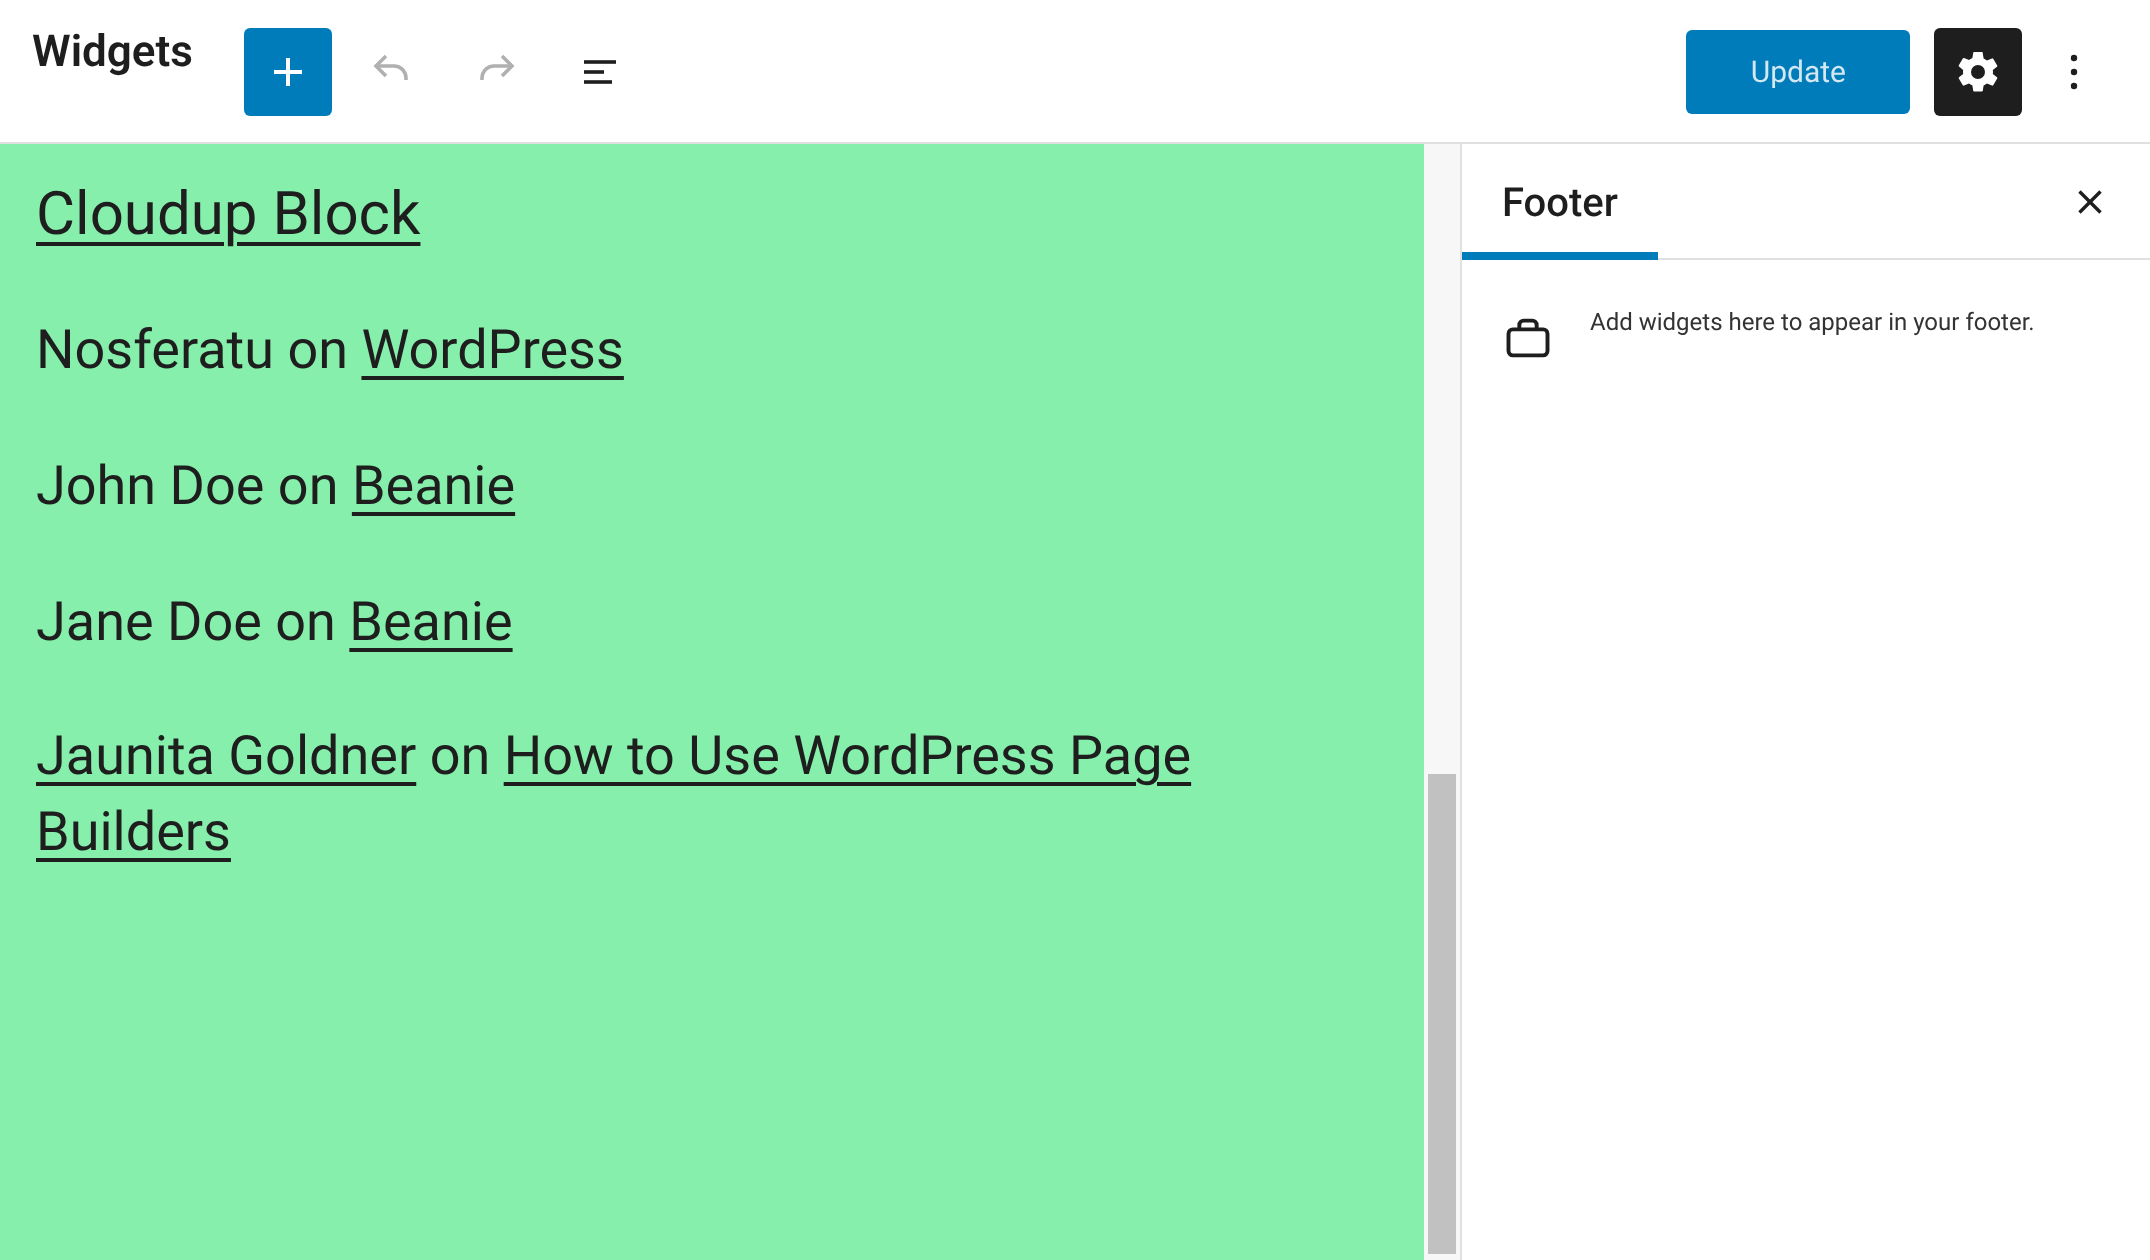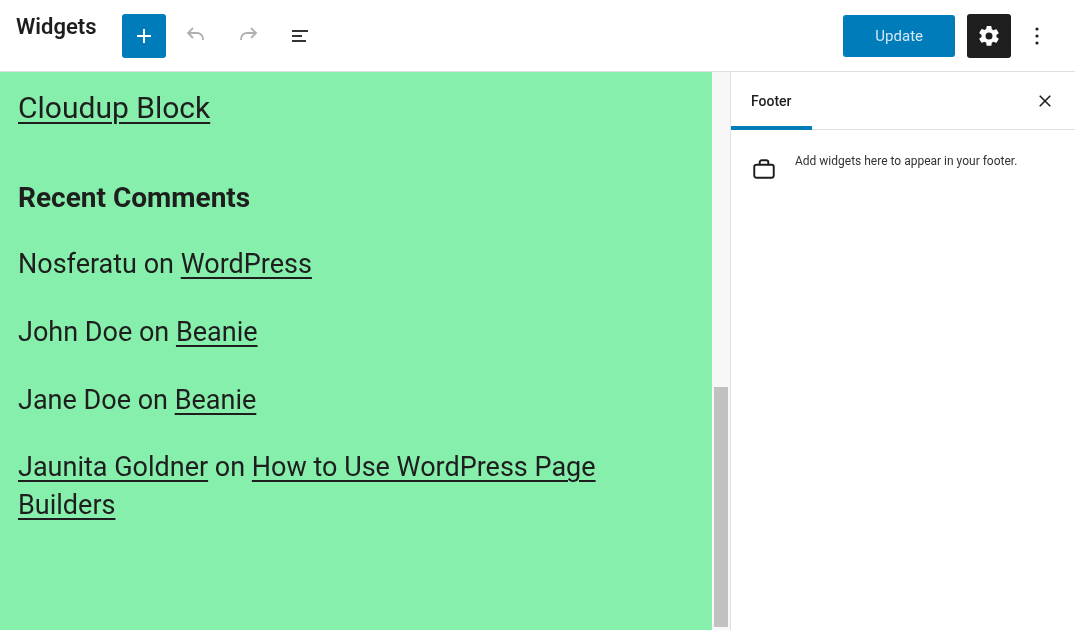--- a/index.html
+++ b/index.html
@@ -52,21 +52,21 @@
   }
   .canvas a.link { color:#1e1e1e; text-decoration:underline; text-decoration-thickness:1.5px; text-underline-offset:4px;}
   .cloudup { font-size:30px; margin-top: 14px; }
   .section-h { font-size:28px; font-weight:700; margin-top:56px; }
   .comment-list { margin-top:32px; }
   .comment-item { font-size:27px; margin-bottom:30px; line-height:1.4; }
   .sidebar {
     width: 345px; flex:0 0 auto; border-left:1px solid #e0e0e0; display:flex; flex-direction:column;
   }
   .tabs { display:flex; align-items:center; border-bottom:1px solid #e0e0e0; height:58px; position:relative;}
-  .tab { padding: 0 20px; font-size:14px; color:#555; cursor:pointer; height:100%; display:flex; align-items:center;}
+  .tab { padding: 0 20px; font-size:20px; color:#555; cursor:pointer; height:100%; display:flex; align-items:center;}
   .tab.active { color:#1e1e1e; font-weight:500; position:relative;}
   .tab.active::after { content:""; position:absolute; left:0; right:0; bottom:-1px; height:4px; background:#007cba;}
   .close-tab { position:absolute; right:10px; top:0; bottom:0; width:40px; display:flex; align-items:center; justify-content:center; cursor:pointer; color:#1e1e1e;}
   .panel-body { padding: 22px 20px; display:flex; gap:18px; align-items:flex-start;}
   .panel-icon { flex:0 0 auto; color:#1e1e1e; margin-top:4px;}
   .panel-text { font-size:12px; color:#333; line-height:1.6;}
   svg { display:block; }
 </style>
 </head>
 <body>
@@ -115,21 +115,20 @@
       </svg>
   </div>
 </div>
 
 <div class="body">
   <div class="canvas-wrap">
     <div class="canvas">
       <div class="cloudup">
         <a class="link">Cloudup Block</a>
       </div>
-      <div class="section-h">Recent Comments</div>
       <div class="comment-list" id="comment-list">
           <div class="comment-item"><span>Nosferatu</span><span> on </span><a class="link">WordPress</a></div>
           <div class="comment-item"><span>John Doe</span><span> on </span><a class="link">Beanie</a></div>
           <div class="comment-item"><span>Jane Doe</span><span> on </span><a class="link">Beanie</a></div>
           <div class="comment-item"><a class="link">Jaunita Goldner</a><span> on </span><a class="link">How to Use WordPress Page Builders</a></div>
         </div>
     </div>
     <div class="scrollbar-track">
       <div class="scrollbar-thumb"></div>
     </div>

